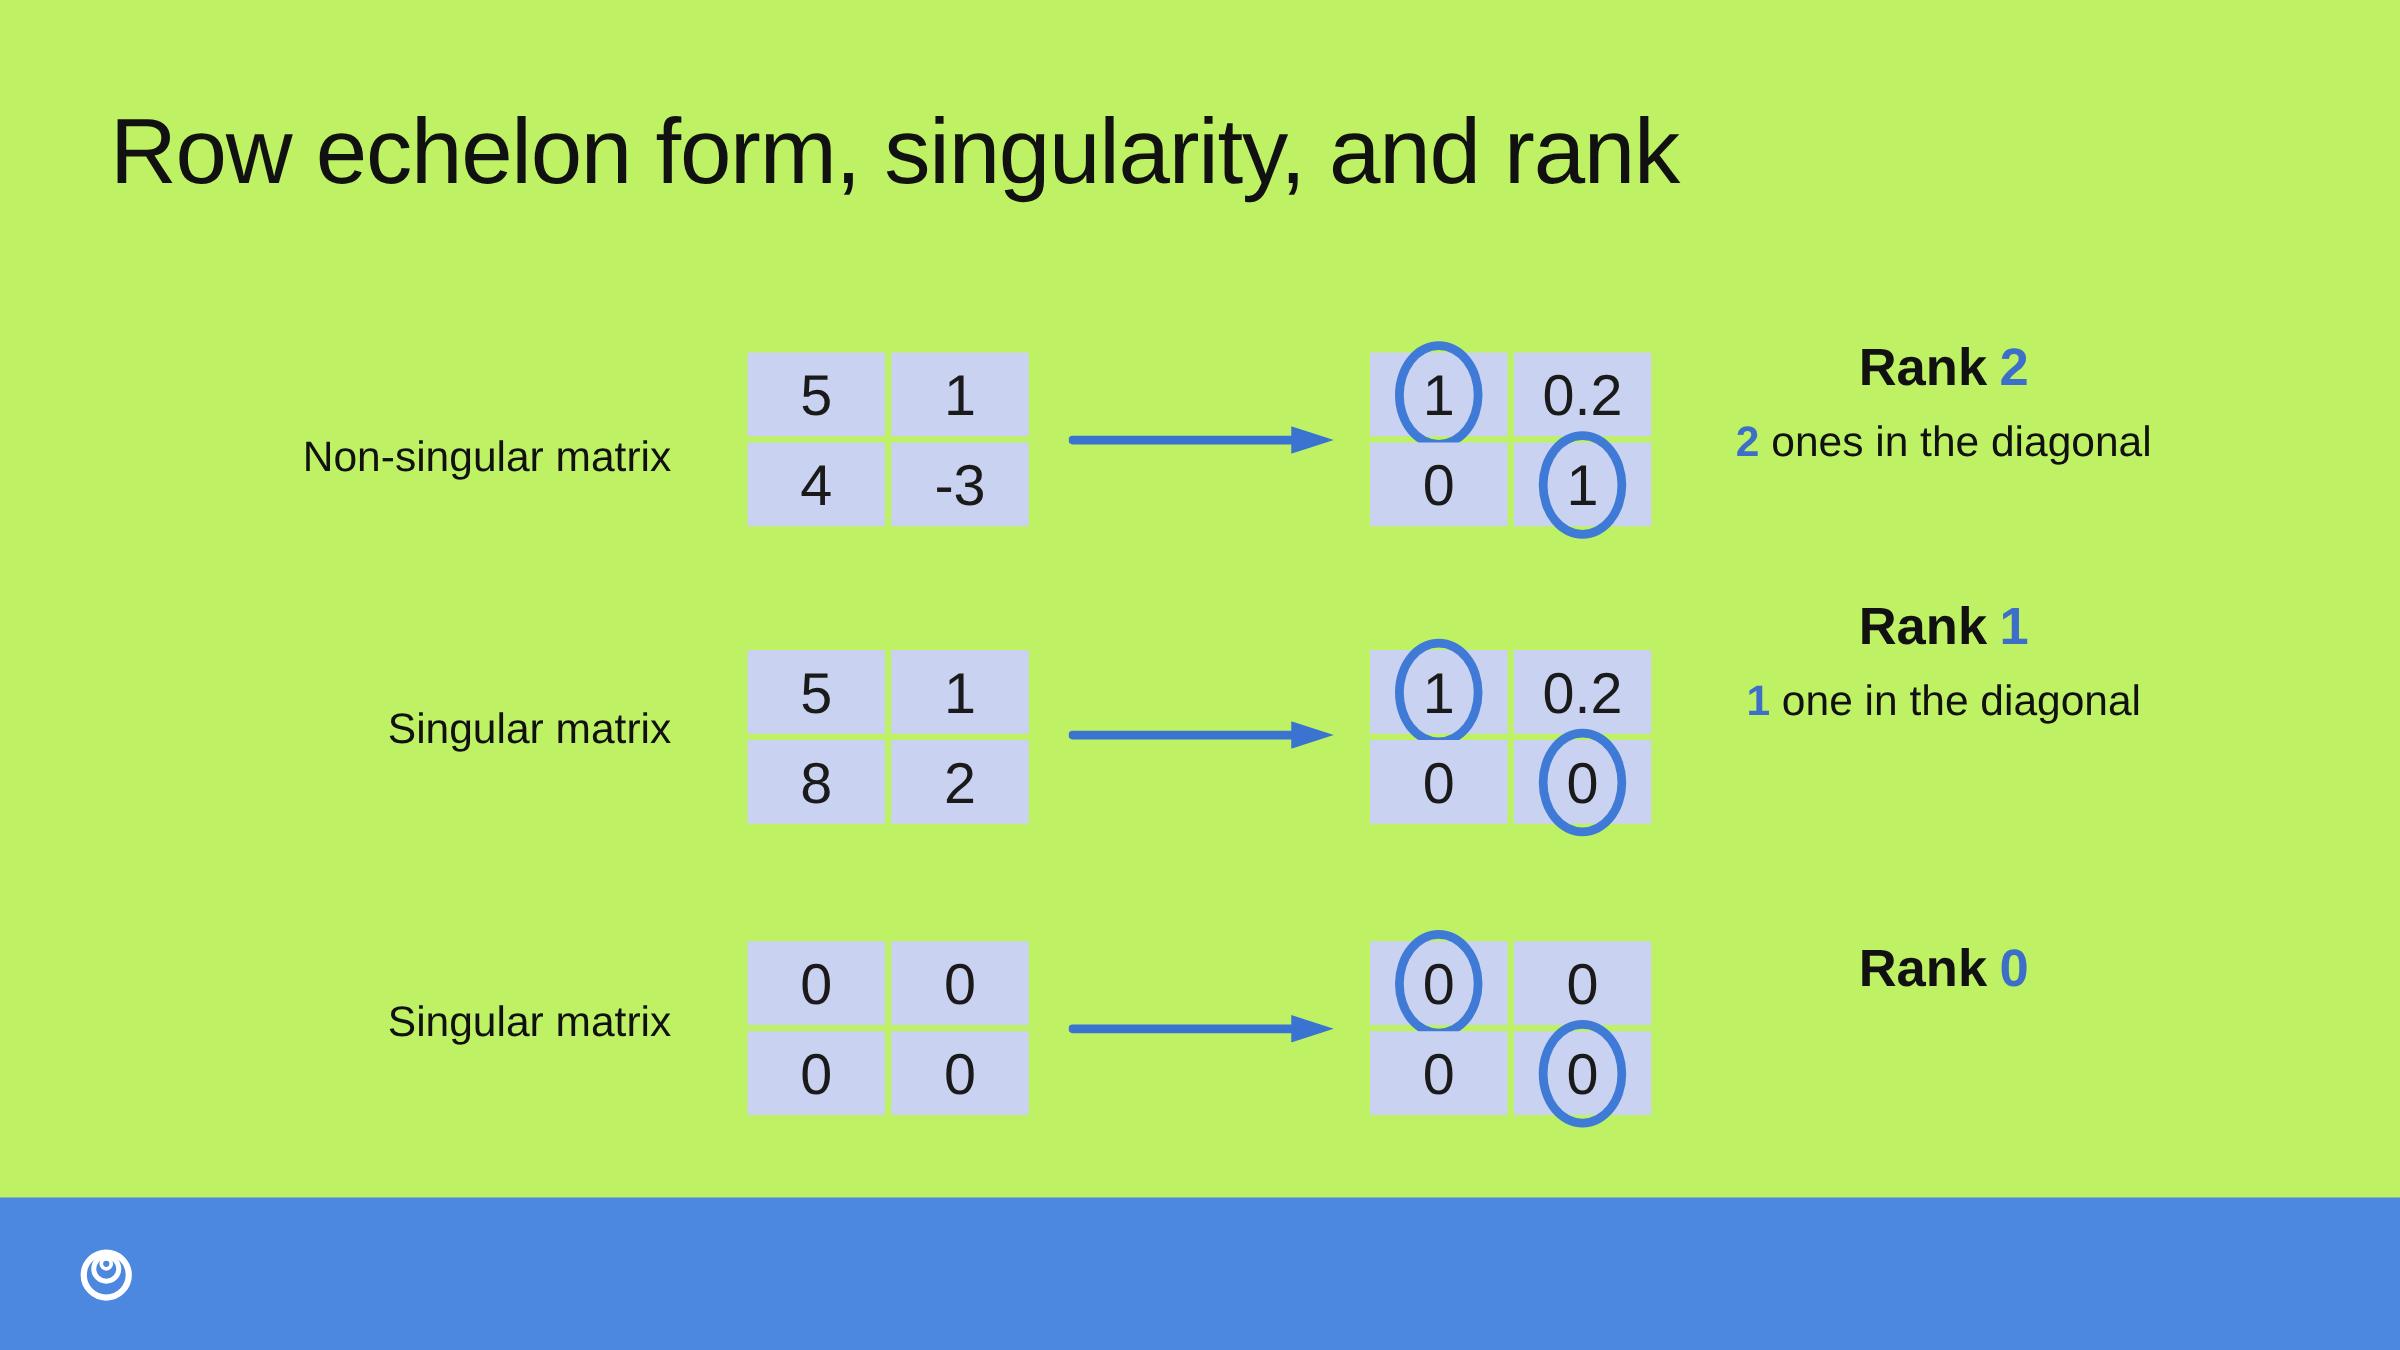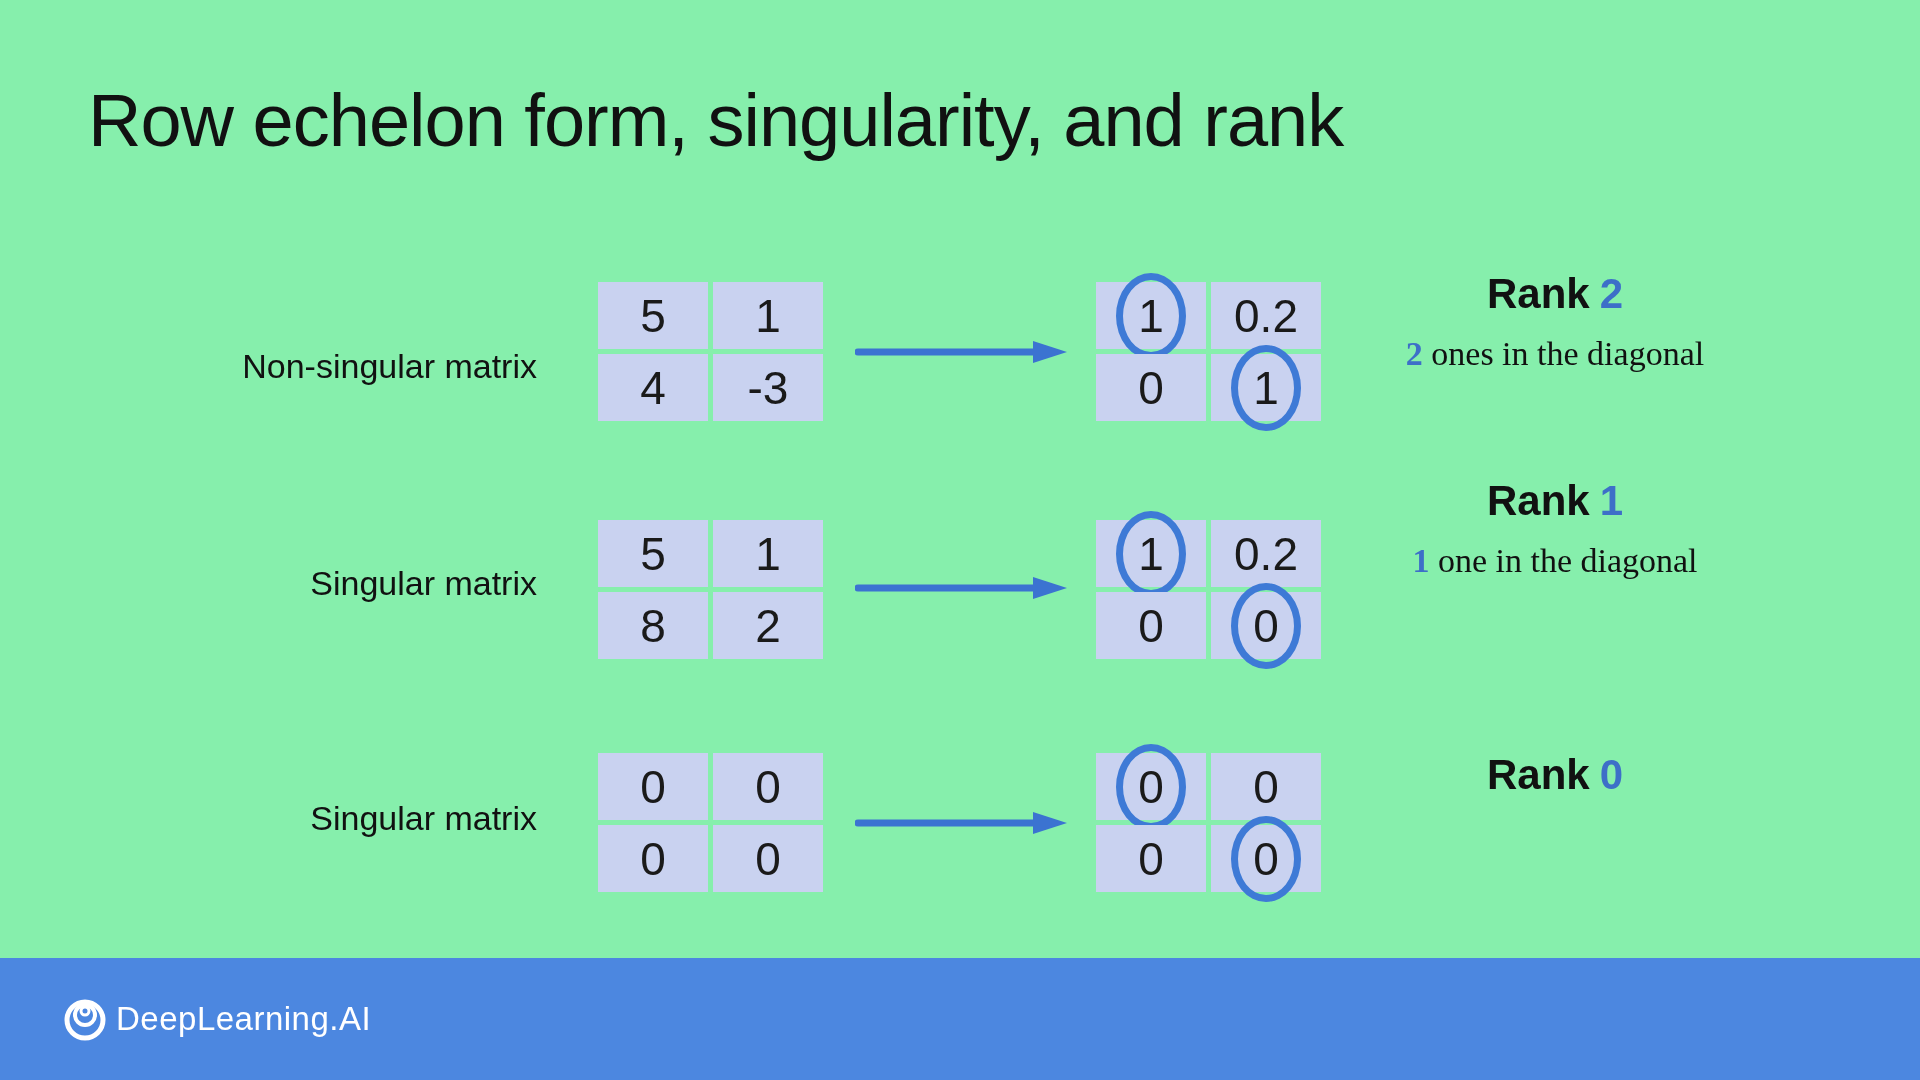--- a/index.html
+++ b/index.html
@@ -3,21 +3,21 @@
 <meta charset="utf-8">
 <style>
   * { margin: 0; padding: 0; box-sizing: border-box; }
   html, body { background: #e8e8e8; }
   body { font-family: "Liberation Sans", sans-serif; }
 
   .slide {
     position: relative;
     width: 1920px;
     height: 1080px;
-    background: #86efac;
+    background: #bef264;
     overflow: hidden;
   }
 
   .title {
     position: absolute;
     left: 88px;
     top: 78px;
     font-size: 74px;
     font-weight: 400;
     color: #111111;
@@ -83,21 +83,20 @@
     color: #111111;
   }
   .rank-line1 .rank-num { color: #3d6fc8; margin-left: 10px; }
   .rank-line2 {
     margin-top: 16px;
     height: 44px;
     line-height: 44px;
     font-size: 34px;
     color: #111111;
     white-space: nowrap;
-    font-family: Liberation Serif, serif;
   }
   .rank-line2 .diag-num { color: #3d6fc8; font-weight: 700; }
 
   .footer {
     position: absolute;
     left: 0;
     top: 958px;
     width: 1920px;
     height: 122px;
     background: #4c87e0;
@@ -219,17 +218,16 @@
     <div class="rank-line1"><span>Rank</span><span class="rank-num">0</span></div>
   </div>
 
   <div class="footer">
     <div class="brand">
       <svg width="46" height="46" viewBox="0 0 46 46">
         <circle cx="23" cy="24" r="18" fill="none" stroke="#ffffff" stroke-width="5"></circle>
         <circle cx="23" cy="19" r="10" fill="none" stroke="#ffffff" stroke-width="4"></circle>
         <circle cx="23" cy="15" r="4" fill="none" stroke="#ffffff" stroke-width="3"></circle>
       </svg>
-      <span class="brand-text">DeepLearning.AI</span>
     </div>
   </div>
 
 </div>
 
 </body></html>

